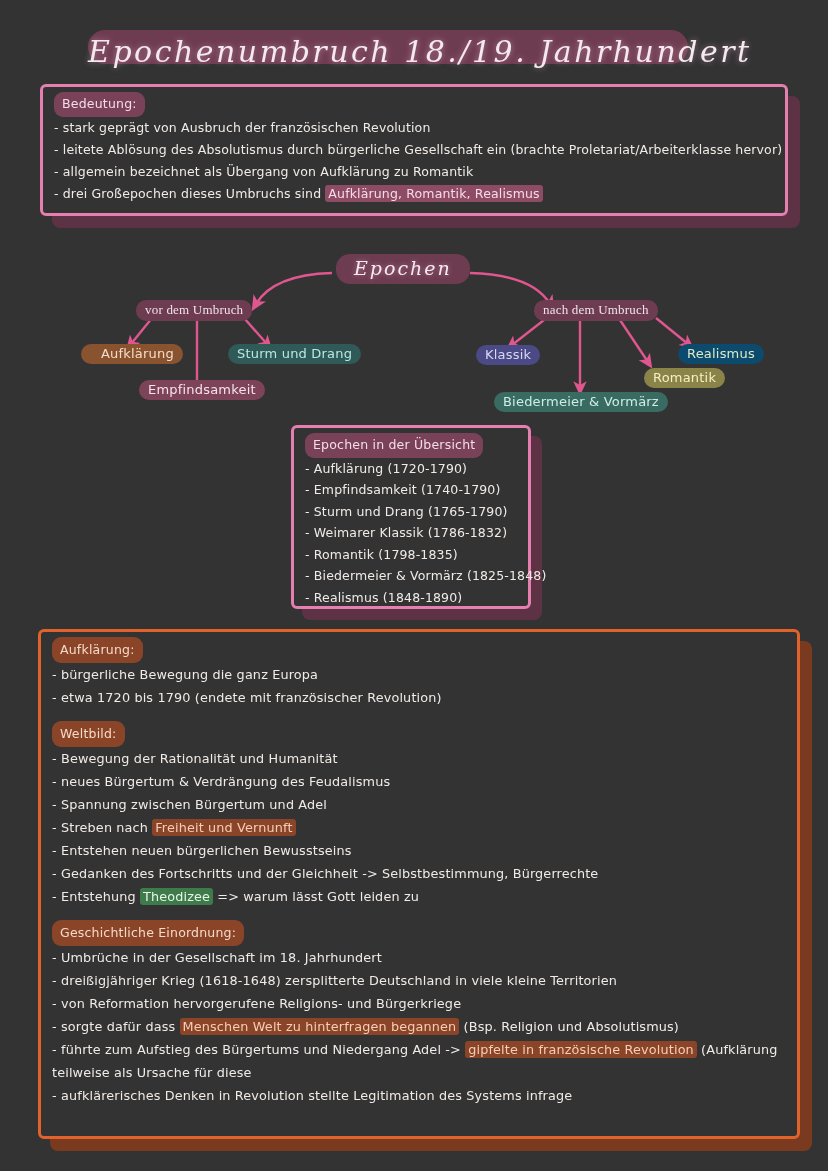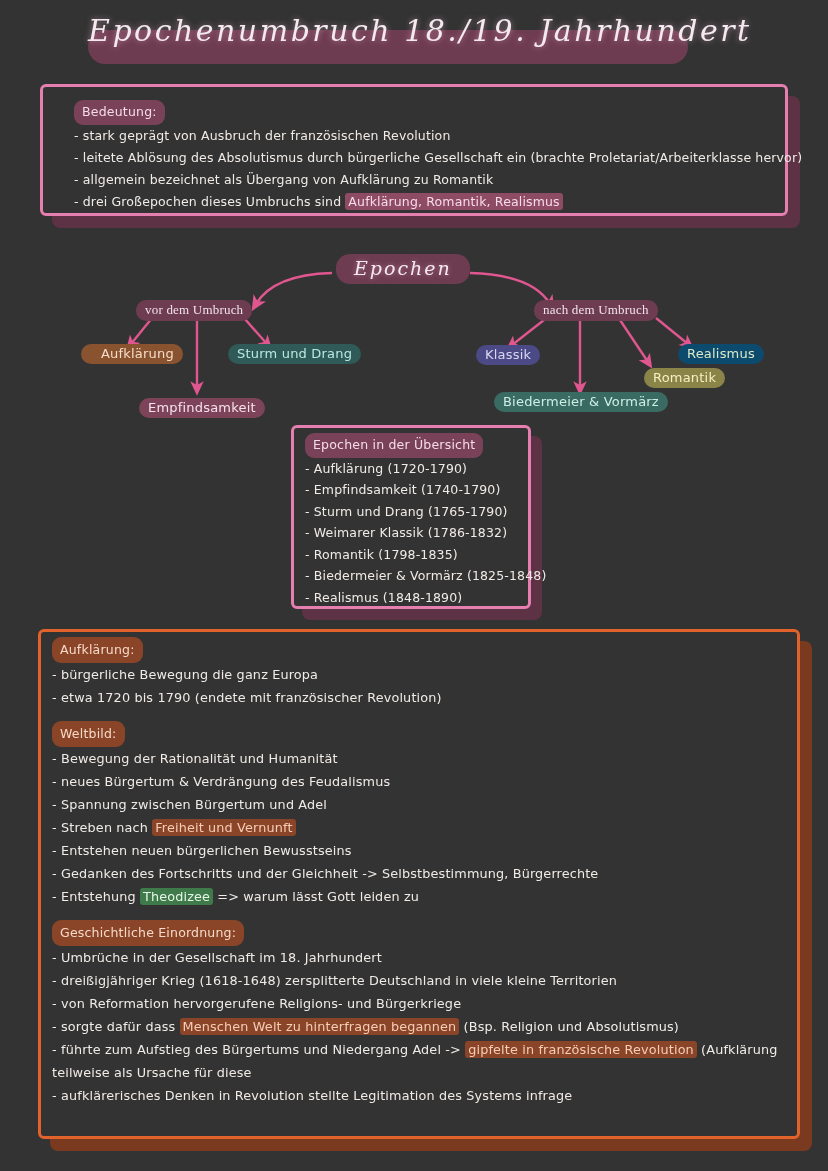--- a/index.html
+++ b/index.html
@@ -22,21 +22,21 @@
     left: 88px;
     top: 30px;
     width: 600px;
     height: 34px;
     background: #6e3c50;
     border-radius: 17px;
   }
   #title-text {
     position: absolute;
     left: 88px;
-    top: 13px;
+    top: 34px;
     width: 600px;
     text-align: center;
     font-family: "DejaVu Serif", serif;
     font-style: italic;
     font-size: 30px;
     letter-spacing: 2.5px;
     color: #f3e9ee;
     text-shadow: 0 0 6px rgba(240,180,210,.55);
     white-space: nowrap;
   }
@@ -92,21 +92,21 @@
   }
 
   
   .hl-pink   { background: #8e4b64; color: #f7dbe8; padding: 1px 3px; border-radius: 3px; }
   .hl-orange { background: #8a4528; color: #f6cdb7; padding: 1px 3px; border-radius: 3px; }
   .hl-green  { background: #3f7a4a; color: #e8f6e9; padding: 1px 3px; border-radius: 3px; }
 
   
   #bedeutung-shadow { left: 52px; top: 96px; width: 748px; height: 132px; }
   #bedeutung-box    { left: 40px; top: 84px; width: 748px; height: 132px; }
-  #bedeutung-body   { position: absolute; left: 54px; top: 100px; margin-left: 20px; }
+  #bedeutung-body   { position: absolute; left: 54px; top: 92px; }
 
   
   #diagram { position: absolute; left: 0; top: 240px; width: 656px; height: 180px; }
   #diagram svg { position: absolute; left: 0; top: 0; }
 
   .node {
     position: absolute;
     display: inline-block;
     white-space: nowrap;
     font-size: 13px;
@@ -186,21 +186,21 @@
     <path d="M620,80 L648,122" fill="none" stroke="#e0568f" stroke-width="2.4" marker-end="url(#ah)"></path>
     <path d="M656,78 L688,104" fill="none" stroke="#e0568f" stroke-width="2.4" marker-end="url(#ah)"></path>
   </svg>
 
   <div class="node node-root" style="left:336px; top:14px;">Epochen</div>
 
   <div class="node node-mid" style="left:136px; top:60px;">vor dem Umbruch</div>
   <div class="node node-mid" style="left:534px; top:60px;">nach dem Umbruch</div>
 
   <div class="node n-aufk" style="left:81px;  top:104px;padding-left:20px;">Aufklärung</div>
-  <div class="node n-empf" style="left:139px; top:158px;">Empfindsamkeit</div>
+  <div class="node n-empf" style="left:139px; top:140px;">Empfindsamkeit</div>
   <div class="node n-sturm" style="left:228px; top:104px;">Sturm und Drang</div>
 
   <div class="node n-klassik" style="left:476px; top:105px;">Klassik</div>
   <div class="node n-bieder" style="left:494px; top:152px;">Biedermeier &amp; Vormärz</div>
   <div class="node n-romantik" style="left:644px; top:128px;">Romantik</div>
   <div class="node n-realismus" style="left:678px; top:104px;">Realismus</div>
 </div>
 
 <div class="note-shadow" id="uebersicht-shadow"></div>
 <div class="note-box" id="uebersicht-box"></div>

